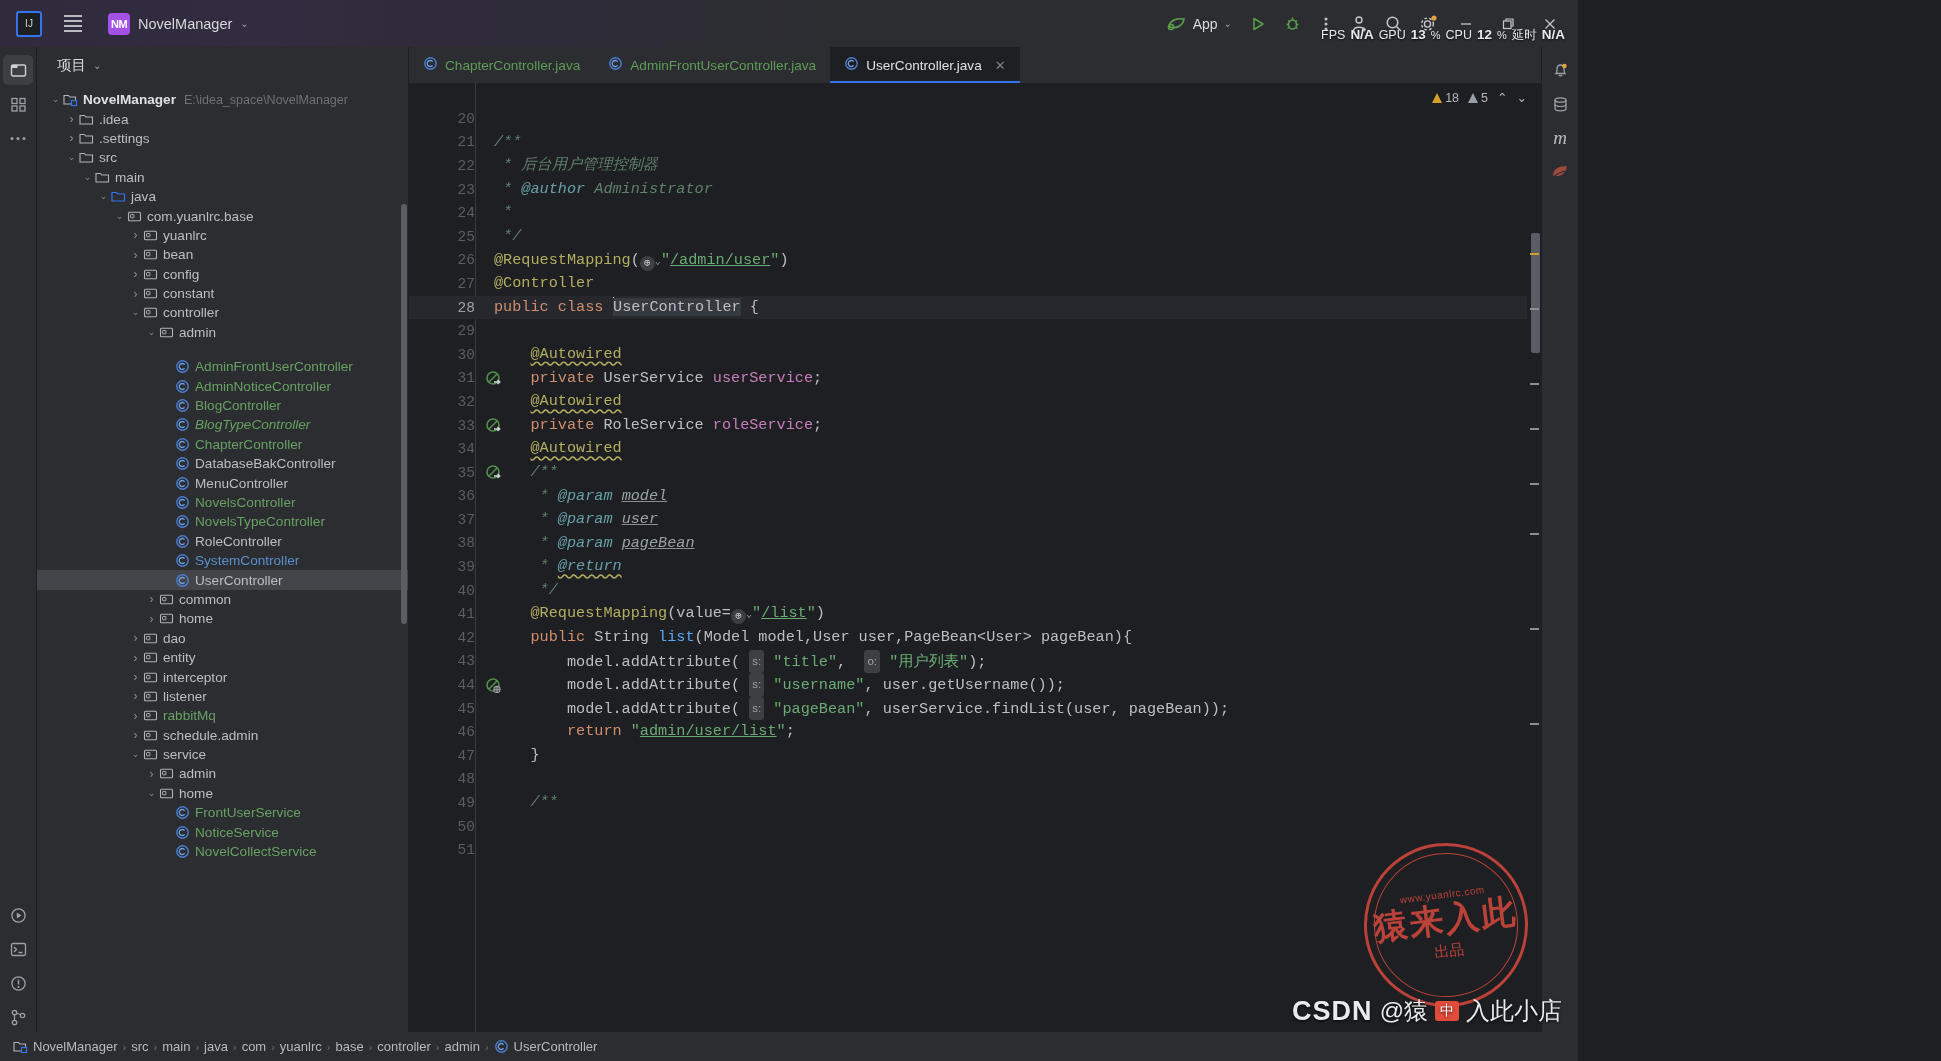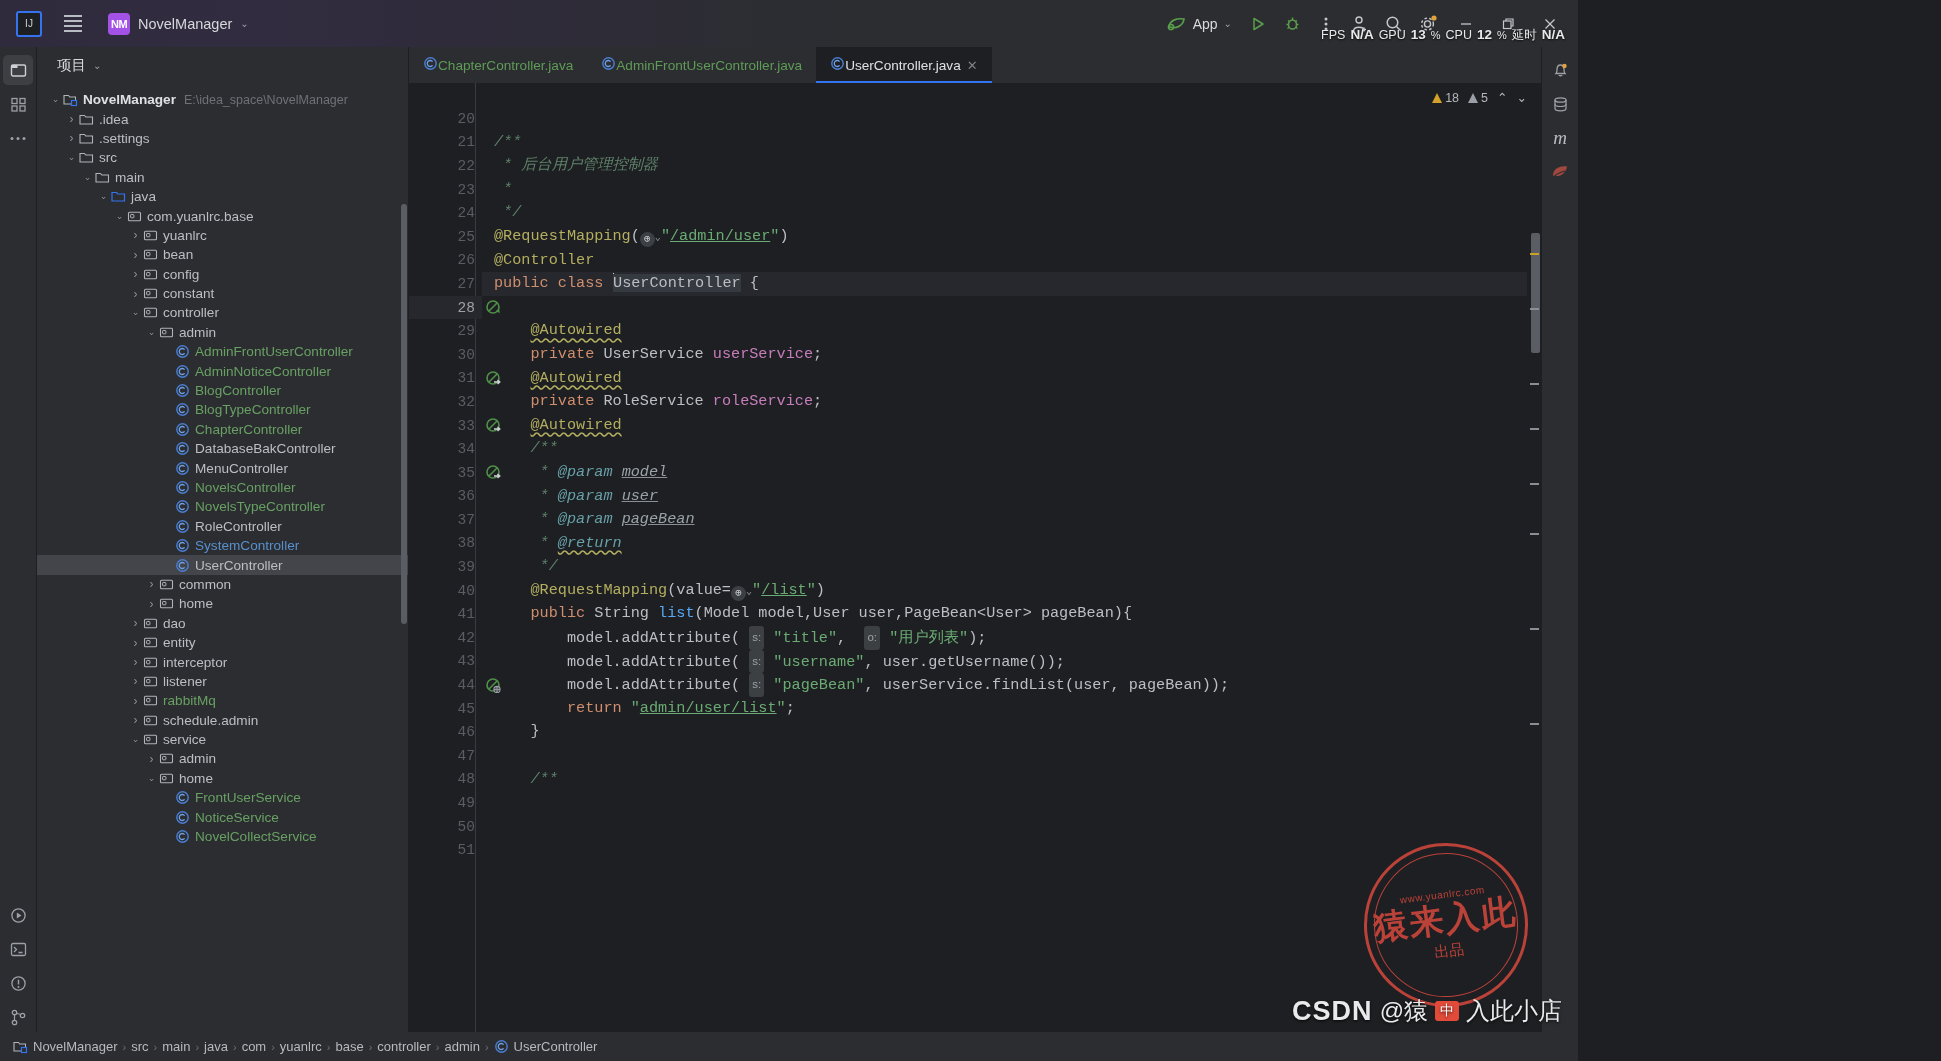--- a/index.html
+++ b/index.html
@@ -66,21 +66,21 @@
   .lbl-t.green { color:#68a063; }
   .lbl-t.blue  { color:#5890cd; }
   .lbl-t.bold  { font-weight:bold; color:#dfe1e5; }
   .path-hint { color:#6e7176; font-size:12.5px; margin-left:8px; }
   
   .tree-scroll { position:absolute; right:1px; top:120px; width:6px; height:420px; background:#5a5d63; border-radius:3px; }
 
   
   #editor { flex:1; display:flex; flex-direction:column; min-width:0; background:#1e1f22; }
   .tabs { height:36px; flex:0 0 36px; display:flex; align-items:stretch; background:#2b2d30; }
-  .tab { display:flex; align-items:center; padding:0 14px; font-size:13.6px; color:#bcbec4;
+  .tab { display:flex; align-items:center; gap:7px; padding:0 14px; font-size:13.6px; color:#bcbec4;
          cursor:pointer; position:relative; }
   .tab.active { background:#1e1f22; color:#dfe1e5; }
   .tab.active:after { content:""; position:absolute; left:0; right:0; bottom:0; height:2.5px; background:#3574f0; }
   .tab .name.green { color:#5f9c57; }
   .tab .x { color:#7e8186; font-size:13px; margin-left:6px; }
 
   .ed-main { flex:1; display:flex; min-height:0; position:relative; background:#1e1f22; }
   .inspect-bar { position:absolute; top:0; right:0; height:29px; display:flex; align-items:center; gap:9px;
                  padding-right:14px; z-index:9; font-size:12.5px; color:#b4b7bc; }
   .warn-grp { display:flex; align-items:center; gap:3px; }
@@ -430,21 +430,21 @@
           <div class="row" style="padding-left: 108px;">
             <span class="arrow">⌄</span>
             <span class="ic">
               <svg width="15" height="15" viewBox="0 0 15 15">
                 <rect x="1.5" y="3.2" width="12" height="8.6" rx="1" fill="none" stroke="#b0b4ba" stroke-width="1.1"></rect>
                 <rect x="3.6" y="5.5" width="3.3" height="3.3" rx="0.6" fill="none" stroke="#b0b4ba" stroke-width="1"></rect>
               </svg>
             </span>
             <span class="lbl-t ">admin</span>
           </div>
-          <div class="row" style="padding-left: 124px;">
+          <div class="row" style="padding-left: 124px; margin-top: 15px;">
             <span class="arrow empty">·</span>
             <span class="ic">
               <svg width="15" height="15" viewBox="0 0 15 15">
                 <circle cx="7.5" cy="7.5" r="5.7" fill="none" stroke="#4a7fd4" stroke-width="1.4"></circle>
                 <path d="M9.6 5.6 A3 3 0 1 0 9.6 9.4" fill="none" stroke="#6ea0e8" stroke-width="1.3"></path>
               </svg>
             </span>
             <span class="lbl-t green">AdminFrontUserController</span>
           </div>
           <div class="row" style="padding-left: 124px;">
@@ -460,21 +460,21 @@
           <div class="row" style="padding-left: 124px;">
             <span class="arrow empty">·</span>
             <span class="ic">
               <svg width="15" height="15" viewBox="0 0 15 15">
                 <circle cx="7.5" cy="7.5" r="5.7" fill="none" stroke="#4a7fd4" stroke-width="1.4"></circle>
                 <path d="M9.6 5.6 A3 3 0 1 0 9.6 9.4" fill="none" stroke="#6ea0e8" stroke-width="1.3"></path>
               </svg>
             </span>
             <span class="lbl-t green">BlogController</span>
           </div>
-          <div class="row" style="padding-left: 124px;">
+          <div class="row" style="padding-left: 124px; font-style: italic;">
             <span class="arrow empty">·</span>
             <span class="ic">
               <svg width="15" height="15" viewBox="0 0 15 15">
                 <circle cx="7.5" cy="7.5" r="5.7" fill="none" stroke="#4a7fd4" stroke-width="1.4"></circle>
                 <path d="M9.6 5.6 A3 3 0 1 0 9.6 9.4" fill="none" stroke="#6ea0e8" stroke-width="1.3"></path>
               </svg>
             </span>
             <span class="lbl-t green">BlogTypeController</span>
           </div>
           <div class="row" style="padding-left: 124px;">
@@ -793,20 +793,21 @@
             <div class="gline">47</div>
             <div class="gline">48</div>
             <div class="gline">49</div>
             <div class="gline">50</div>
             <div class="gline">51</div>
           </div>
         <div class="code" id="code-root">
             <div class="cline">&nbsp;</div>
             <div class="cline"><span class="cmt">/**</span></div>
             <div class="cline"><span class="cmt"> * 后台用户管理控制器</span></div>
+            <div class="cline"><span class="cmt"> * </span><span class="cmt-tag">@author</span><span class="cmt"> Administrator</span></div>
             <div class="cline"><span class="cmt"> *</span></div>
             <div class="cline"><span class="cmt"> */</span></div>
             <div class="cline"><span class="ann">@RequestMapping</span><span class="pln">(</span><span class="globe">⊕</span><span class="globechev">⌄</span><span class="str">"</span><span class="strlink">/admin/user</span><span class="str">"</span><span class="pln">)</span></div>
             <div class="cline"><span class="ann">@Controller</span></div>
             <div class="cline cur"><span class="kw">public</span> <span class="kw">class</span> <span class="caret"></span><span class="idhl typ">UserController</span> <span class="pln">{</span></div>
             <div class="cline">&nbsp;</div>
             <div class="cline">    <span class="ann wavy">@Autowired</span></div>
             <div class="cline">    <span class="kw">private</span> <span class="typ">UserService</span> <span class="fld">userService</span><span class="pln">;</span></div>
             <div class="cline">    <span class="ann wavy">@Autowired</span></div>
             <div class="cline">    <span class="kw">private</span> <span class="typ">RoleService</span> <span class="fld">roleService</span><span class="pln">;</span></div>

